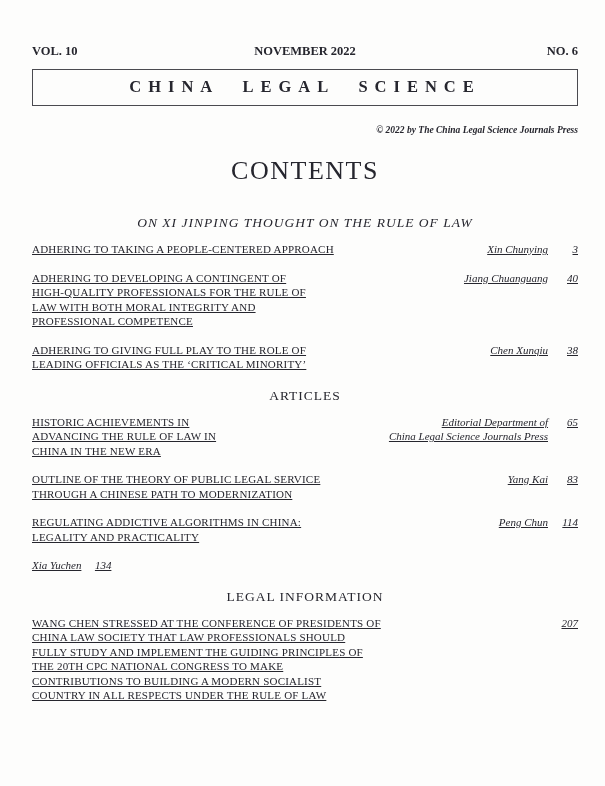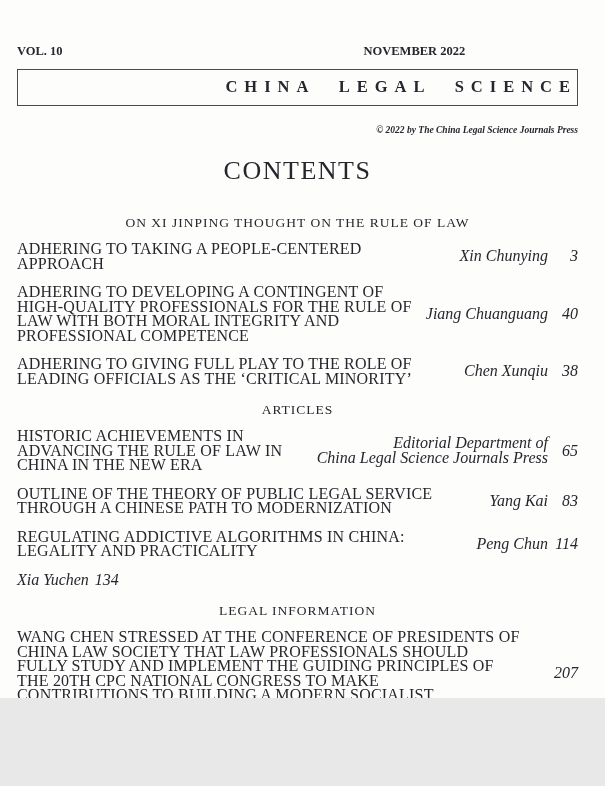--- a/index.html
+++ b/index.html
@@ -1,51 +1,52 @@
 <!DOCTYPE html>
 <html><head>
 <meta charset="utf-8">
 <style>
   html,body{margin:0;padding:0;background:#e8e8e8;}
   .page{
-    width:605px;height:698px;box-sizing:border-box;overflow:hidden;
+    width:605px;height:786px;box-sizing:border-box;overflow:hidden;
     background:#fdfdfc;color:#26262e;
-    padding:44px 27px 0 17px;
+    padding:44px 27px 0 32px;
     font-family:"Liberation Serif", serif;
     margin:0 auto;
   }
   .masthead{display:flex;font-weight:bold;font-size:12.5px;line-height:14px;}
   .masthead .m-left{flex:1;text-align:left;}
   .masthead .m-center{flex:1.4;text-align:center;}
   .masthead .m-right{flex:1;text-align:right;}
   .title-box{
     border:1.5px solid #4a4a50;margin-top:11px;
     text-align:center;padding:7px 0 8px;background:#fdfdfc;
   }
-  .journal-title{font-weight:bold;font-size:16.5px;letter-spacing:7px;word-spacing:13px;white-space:nowrap;text-align:right;}
+  .journal-title{font-weight:bold;font-size:16.5px;letter-spacing:7px;word-spacing:13px;white-space:nowrap;}
   .copyright{text-align:right;font-style:italic;font-weight:bold;font-size:9.5px;line-height:13px;margin-top:18px;}
   .contents-title{text-align:center;font-size:26px;letter-spacing:1.5px;line-height:24px;margin-top:22px;}
   .section-heading{
     font-size:13.5px;font-weight:normal;text-align:center;
     letter-spacing:1px;line-height:16px;margin:16px 0 11px;
   }
-  .section:first-child .section-heading{margin-top:32px;}
-  .entry{display:flex;align-items:center;margin-bottom:14px;font-size:16px;line-height:14.5px;}
+  .section:first-child .section-heading{margin-top:32px;font-style:italic;}
+  .entry{display:flex;align-items:flex-start;margin-bottom:14px;font-size:11px;line-height:14.5px;text-decoration:underline;}
   .entry-title{flex:1;white-space:pre-line;letter-spacing:0.2px;padding-right:8px;}
   .entry-author{white-space:pre-line;font-style:italic;text-align:right;flex-shrink:0;}
   .entry-page{width:28px;margin-left:2px;text-align:right;font-style:italic;flex-shrink:0;}
 </style>
 </head>
 <body>
 
 <div class="page">
 
   <div class="masthead">
     <div class="m-left">VOL. 10</div>
     <div class="m-center">NOVEMBER 2022</div>
+    <div class="m-right">NO. 6</div>
   </div>
 
   <div class="title-box">
     <div class="journal-title">CHINA LEGAL SCIENCE</div>
   </div>
 
   <div class="copyright">© 2022 by The China Legal Science Journals Press</div>
 
   <div class="contents-title">CONTENTS</div>
 

